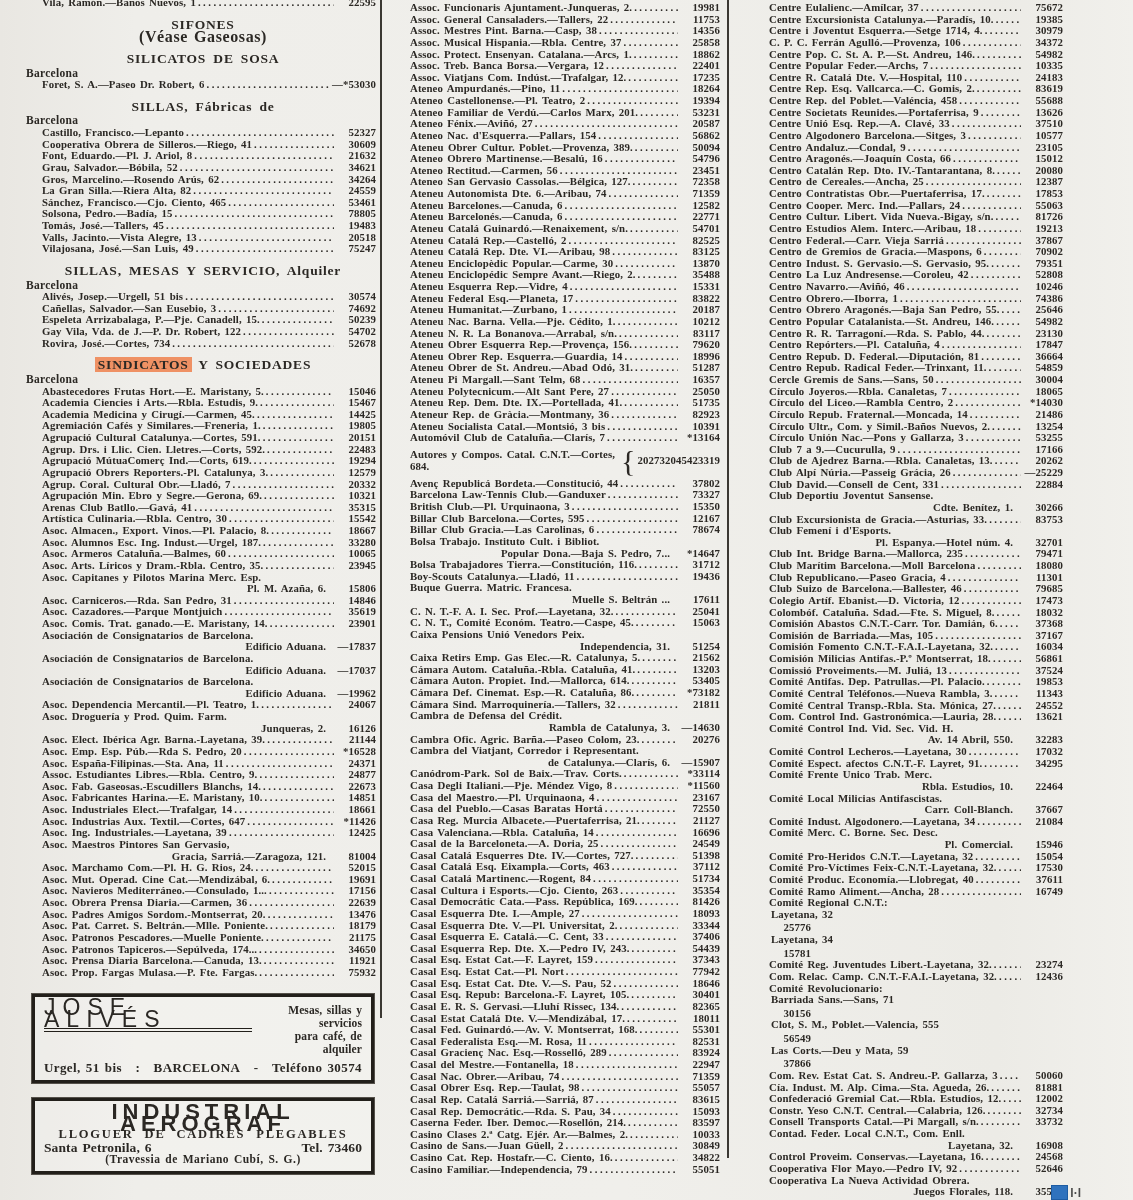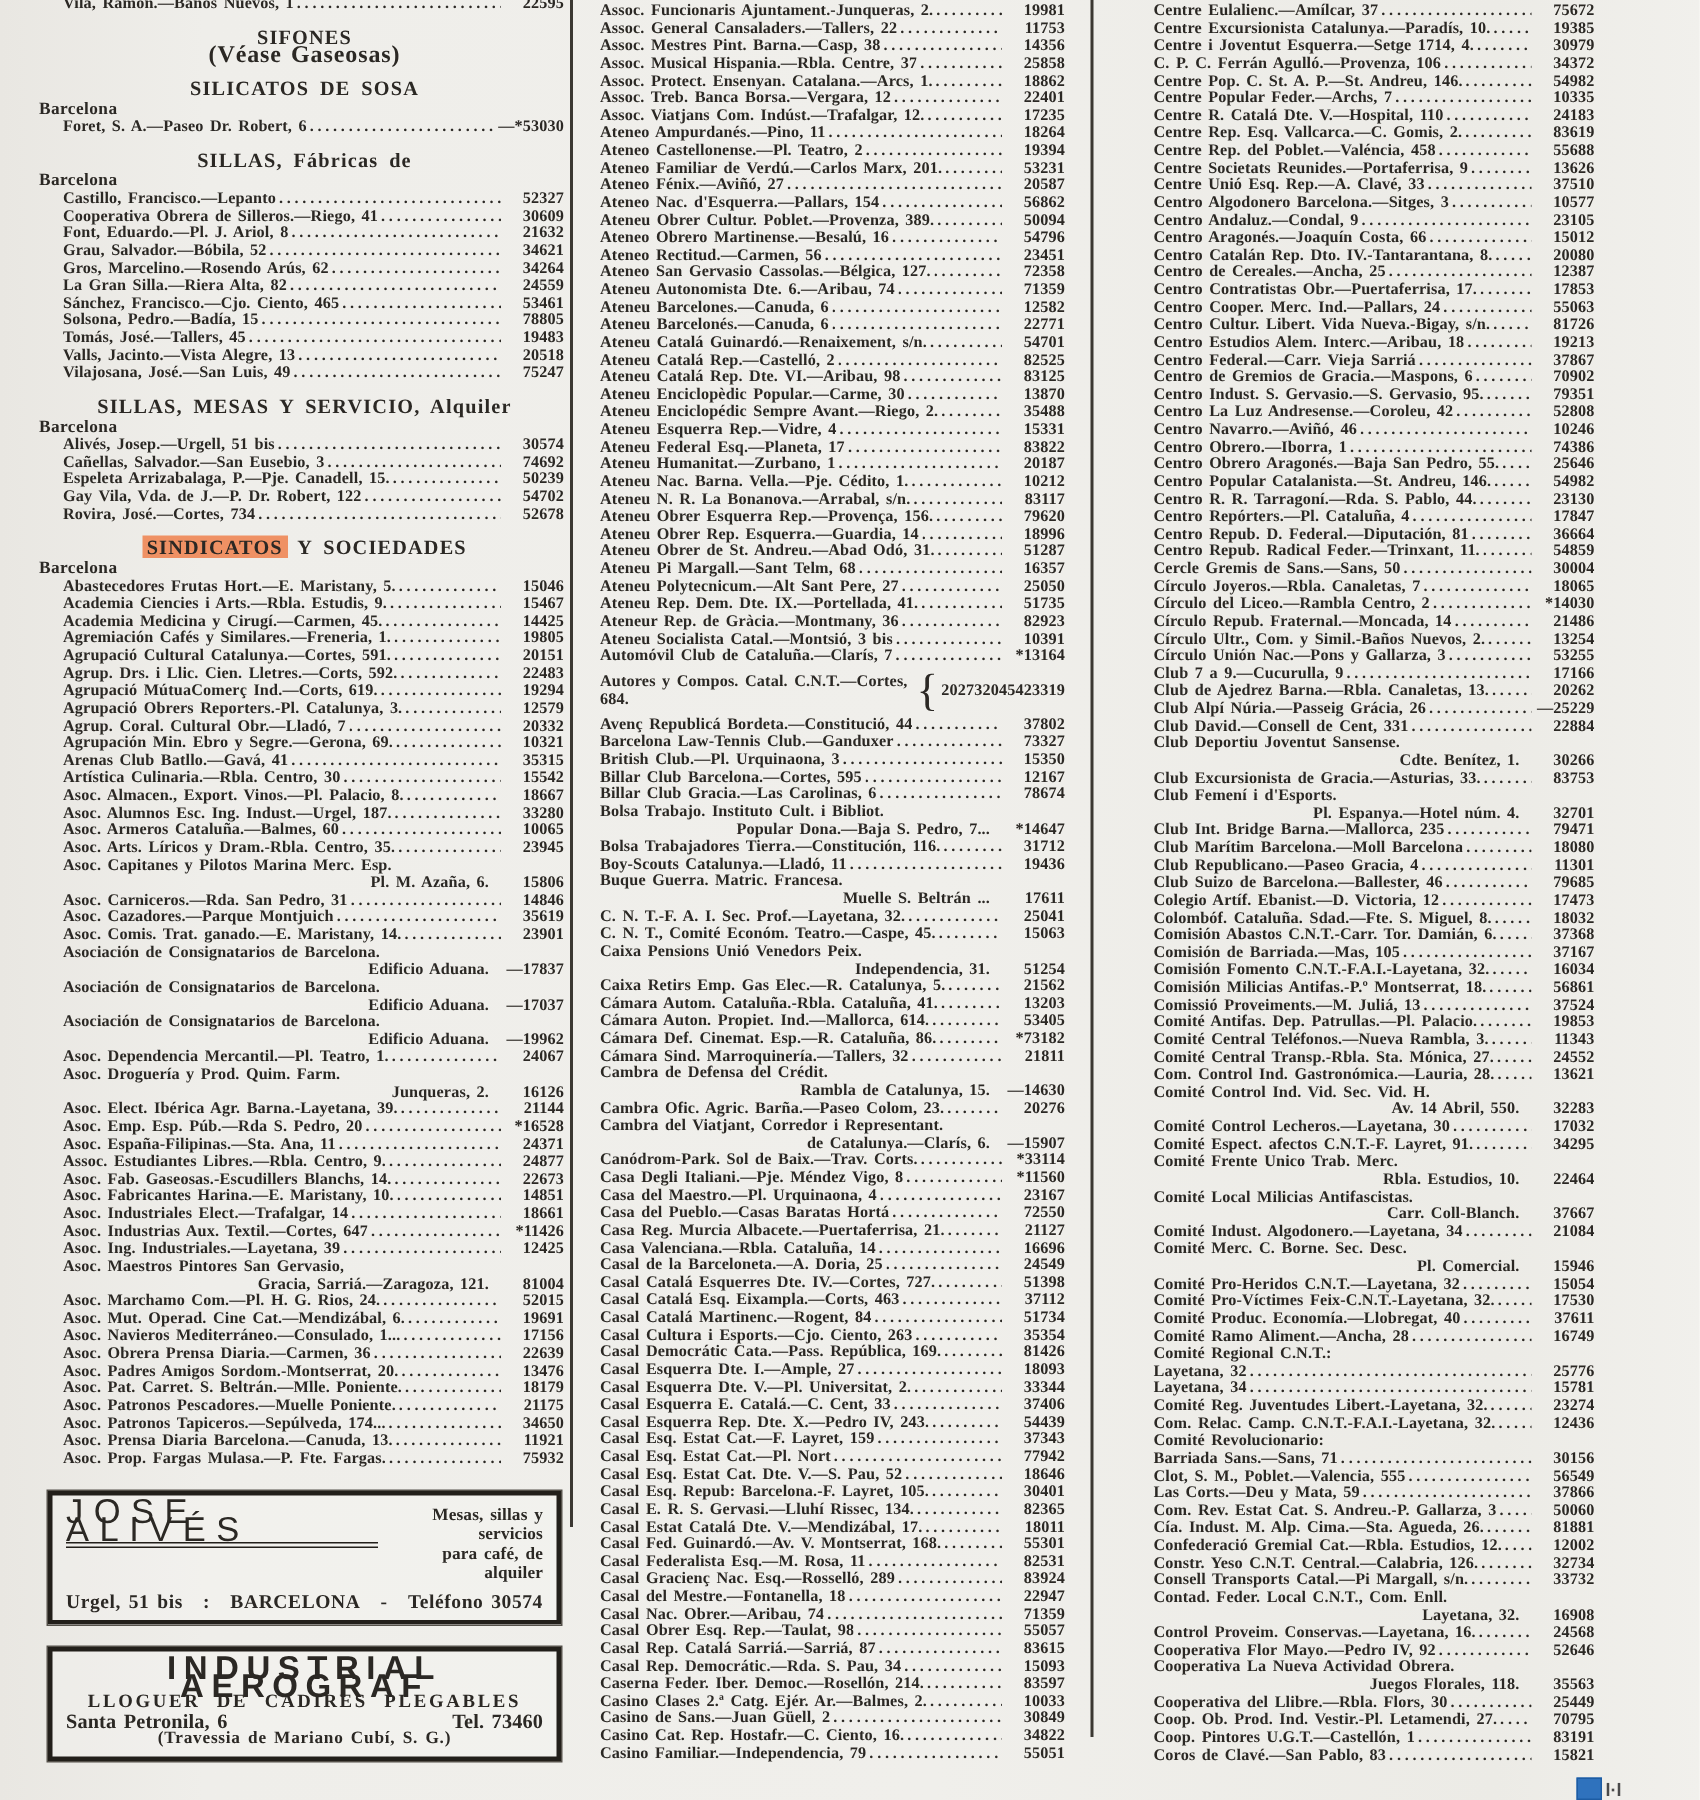--- a/index.html
+++ b/index.html
@@ -2,30 +2,30 @@
 <html><head>
 <meta charset="utf-8">
 <style>
   html,body{margin:0;padding:0;background:#f7f6f3;}
   #page{position:relative;width:1133px;height:1200px;overflow:hidden;
     background:linear-gradient(90deg,#e9e7e2 0%,#efeeea 12%,#f0efeb 55%,#ecebe6 88%,#f1f0ec 100%);
     font-family:"Liberation Serif","DejaVu Serif",serif;color:#2b2824;}
   .col{position:absolute;font-size:10.8px;line-height:11.62px;font-weight:700;
     letter-spacing:.1px;word-spacing:1.5px;}
   #col0{left:30px;top:-3px;width:346px;}
-  #col1{left:388px;top:2px;width:322px;}
+  #col1{left:398px;top:2px;width:322px;}
   #col2{left:757px;top:2px;width:306px;}
   .row{display:flex;align-items:baseline;white-space:nowrap;}
   .row .nm{flex:0 1 auto;overflow:hidden;}
   .dots{flex:1 1 2px;overflow:hidden;height:11px;margin:0 2px;}
   .dots::after{content:"......................................................................";letter-spacing:2.5px;}
   .val{flex:0 0 auto;min-width:40px;text-align:right;}
   .cont{justify-content:flex-end;}
   .cont .nm2{margin-right:10px;}
-  .ind{padding-left:28px;}
+  .ind{padding-left:28px;flex-direction:column;}
   .grp{white-space:nowrap;}
   .city{font-size:11.5px;letter-spacing:.3px;margin:1px 0 0 -4px;}
   .h{font-size:13.5px;text-align:center;letter-spacing:.8px;word-spacing:3px;margin:10px 0 3px;}
   .hs{font-size:16px;text-align:center;letter-spacing:.6px;margin:-2px 0 2px;}
   .hlt{background:#ef9164;padding:0 3px;}
   .ent{padding-left:12px;}
   .mrow{display:flex;align-items:center;}
   .mrow .nm{flex:1;}
   .brace{font-size:30px;font-weight:400;line-height:34px;margin:0 2px 0 4px;}
   .mvals{display:flex;flex-direction:row;text-align:right;min-width:40px;}
@@ -730,21 +730,21 @@
       <div class="row ent">
         <span class="nm">Cámara Sind. Marroquinería.—Tallers, 32</span>
         <span class="dots"></span>
         <span class="val">21811</span>
       </div>
       <div>
         <div class="row ent">
           <span class="nm">Cambra de Defensa del Crédit.</span>
         </div>
         <div class="row cont">
-          <span class="nm2">Rambla de Catalunya, 15.</span>
+          <span class="nm2">Rambla de Catalunya, 3.</span>
           <span class="val">—14630</span>
         </div>
       </div>
       <div class="row ent">
         <span class="nm">Cambra Ofic. Agric. Barña.—Paseo Colom, 23.</span>
         <span class="dots"></span>
         <span class="val">20276</span>
       </div>
       <div>
         <div class="row ent">

